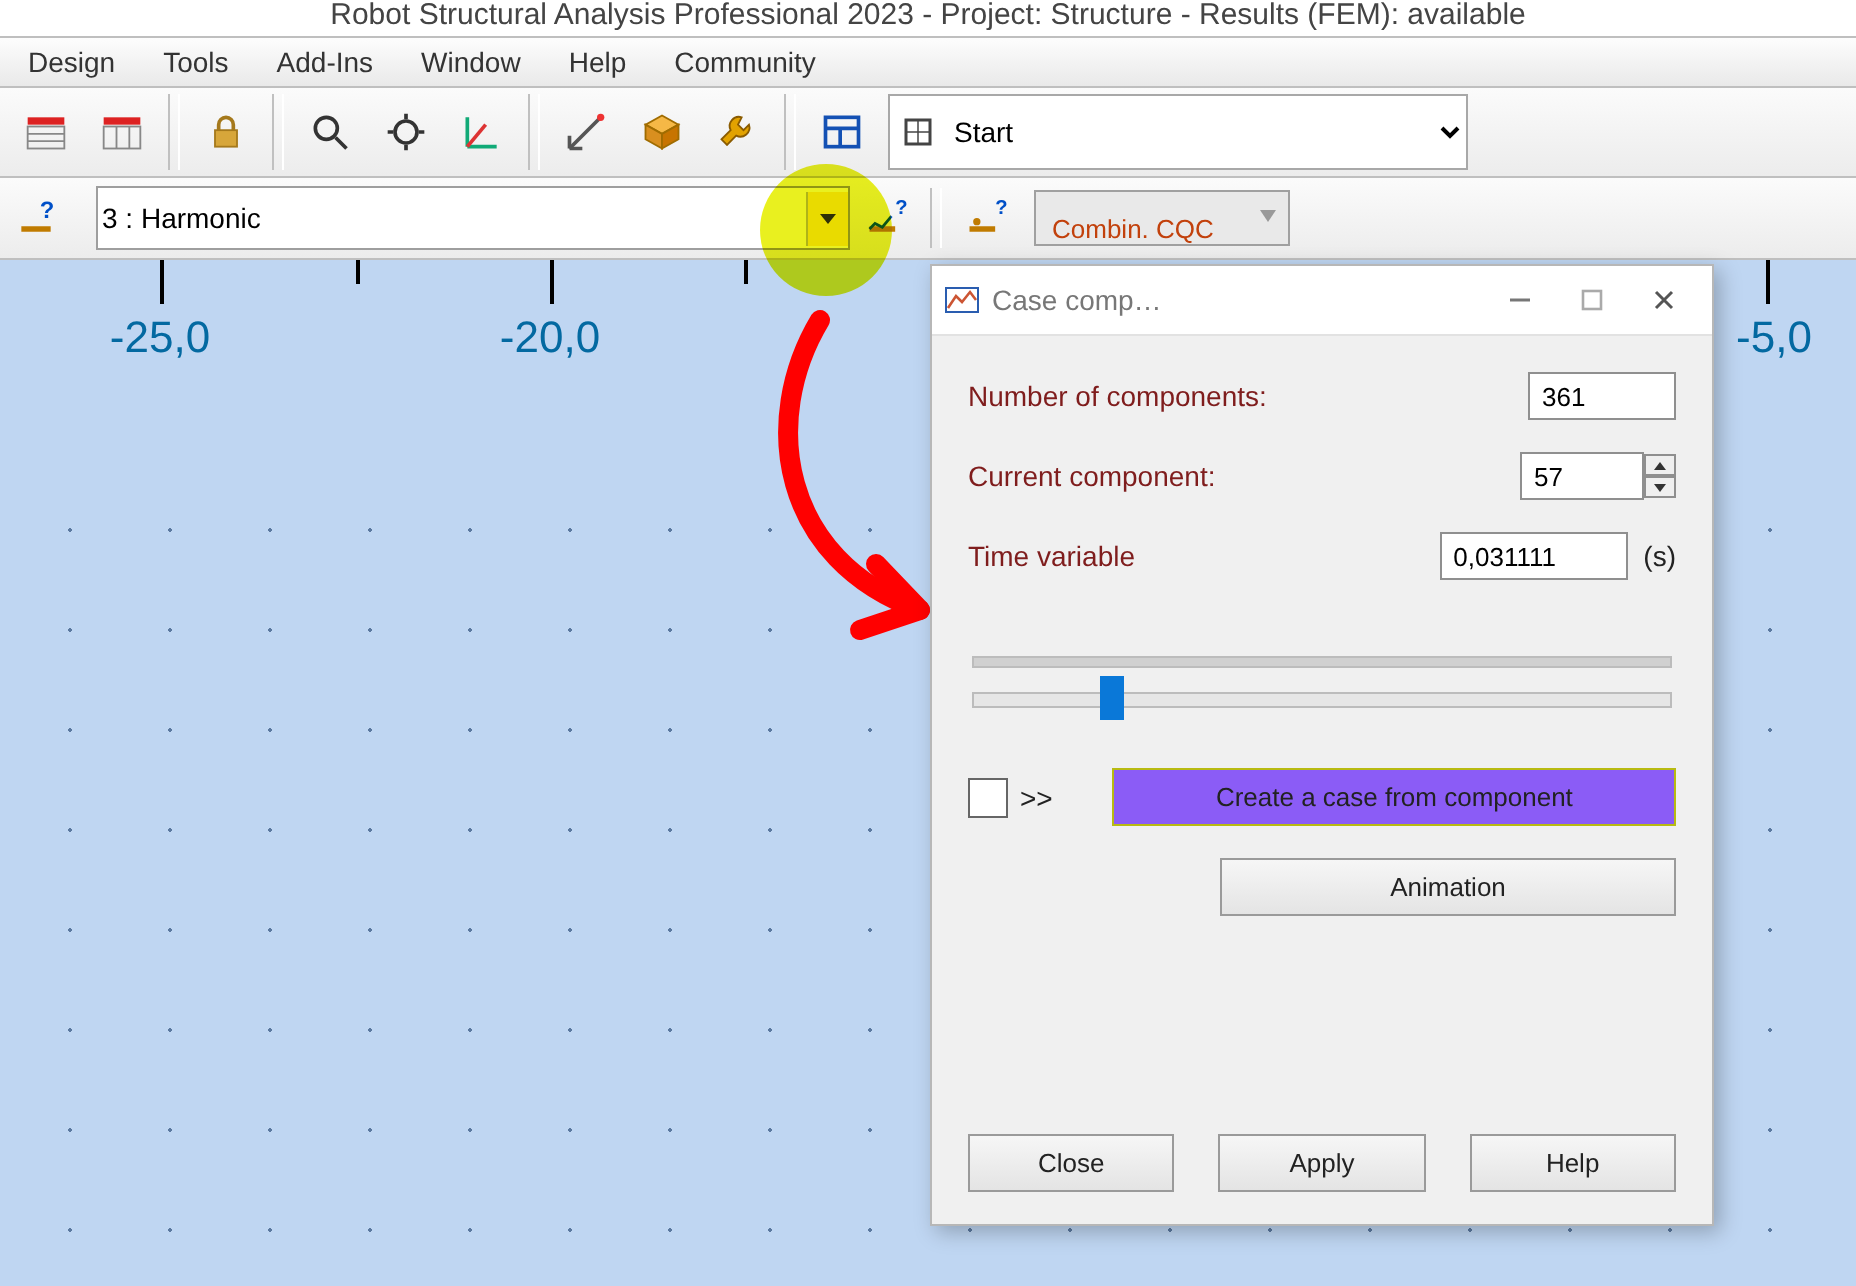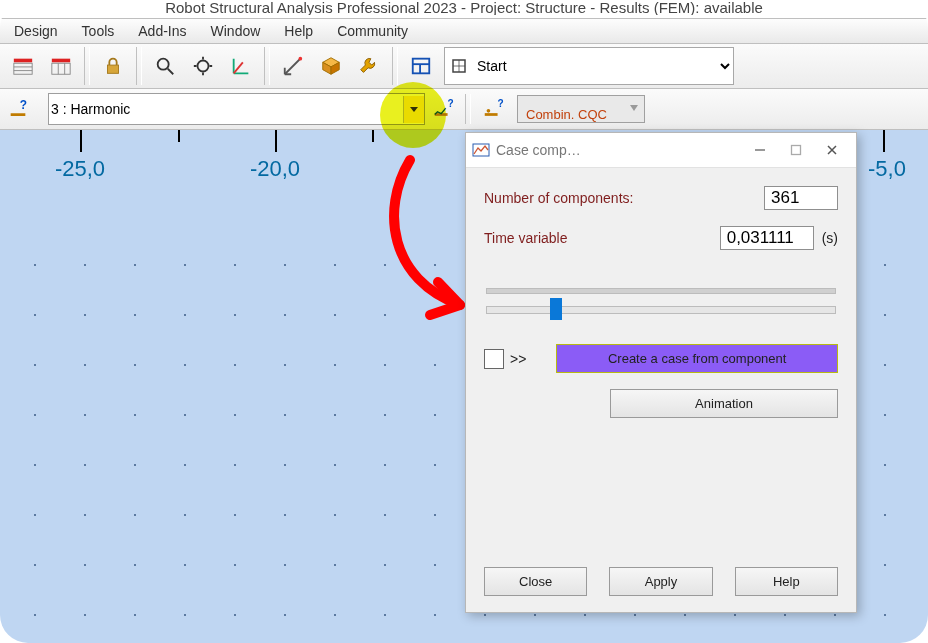--- a/index.html
+++ b/index.html
@@ -1,16 +1,16 @@
 <!DOCTYPE html>
 <html><head>
 <meta charset="utf-8">
 <style>
   html,body{margin:0;padding:0;font-family:"Segoe UI",Tahoma,sans-serif;font-size:13px;color:#222;background:#fff;}
-  .stage{position:relative;width:928px;height:643px;overflow:hidden;background:#fff;border-radius:28px;}
+  .stage{position:relative;width:928px;height:643px;overflow:hidden;background:#fff;}
   .titlebar{position:absolute;left:0;top:0;width:100%;height:15px;line-height:15px;text-align:center;font-size:15px;color:#444;background:#fff;white-space:nowrap;overflow:hidden;}
   .menubar{position:absolute;left:0;top:18px;width:100%;height:24px;background:linear-gradient(#fdfdfd,#e9e9e9);border-top:1px solid #bfbfbf;border-bottom:1px solid #bfbfbf;display:flex;align-items:center;padding-left:2px;}
   .menu-item{padding:0 12px;height:24px;line-height:24px;font-size:14px;color:#333;}
   .toolbar1{position:absolute;left:0;top:44px;width:100%;height:44px;background:linear-gradient(#fbfbfb,#ececec);border-bottom:1px solid #bfbfbf;display:flex;align-items:center;padding-left:4px;}
   .tb-group{display:flex;align-items:center;height:100%;}
   .vsep{width:4px;height:38px;border-left:1px solid #c0c0c0;border-right:1px solid #fff;margin:0 4px;}
   .tb-btn{width:32px;height:32px;margin:0 2px;display:flex;align-items:center;justify-content:center;border:1px solid transparent;border-radius:2px;}
   .tb-btn svg{width:22px;height:22px;}
   .start-group{display:flex;align-items:center;height:36px;border:1px solid #a8a8a8;background:#fff;margin-left:4px;}
   .start-icon{width:28px;height:28px;display:flex;align-items:center;justify-content:center;}
@@ -37,21 +37,21 @@
   .dialog{position:absolute;left:465px;top:132px;width:390px;height:479px;background:#f0f0f0;border:1px solid #b7b7b7;box-shadow:3px 3px 10px rgba(0,0,0,.25);}
   .dlg-title{height:34px;display:flex;align-items:center;padding:0 6px;background:#fff;border-bottom:1px solid #e2e2e2;}
   .dlg-title .ico{width:18px;height:18px;margin-right:6px;}
   .dlg-title .txt{flex:0 0 auto;color:#777;font-size:14px;white-space:nowrap;}
   .dlg-title .spacer{flex:1;}
   .winbtn{width:36px;height:28px;display:flex;align-items:center;justify-content:center;color:#888;}
   .winbtn svg{width:12px;height:12px;}
   .dlg-body{padding:18px 18px 0 18px;}
   .row{display:flex;align-items:center;margin-bottom:16px;}
   .row .lbl{flex:1;font-size:14px;color:#7f1d1d;}
-  .inp{border:1px solid #8f8f8f;background:#fff;height:22px;padding:0 6px;font-size:17px;}
+  .inp{border:1px solid #8f8f8f;background:#fff;height:22px;padding:0 6px;font-size:13px;}
   .inp.num{width:60px;}
   .inp.time{width:80px;}
   .spin{display:flex;flex-direction:column;margin-left:0;}
   .spin button{width:16px;height:11px;border:1px solid #8f8f8f;background:#efefef;padding:0;display:flex;align-items:center;justify-content:center;}
   .spin button svg{width:8px;height:6px;}
   .unit{margin-left:8px;font-size:14px;}
   .slider-area{margin-top:38px;margin-bottom:30px;padding:0 2px;}
   .slider-area .bar{height:4px;background:#d0d0d0;border:1px solid #bcbcbc;margin-bottom:12px;}
   .slider{position:relative;height:6px;background:#e6e6e6;border:1px solid #bcbcbc;}
   .slider .thumb{position:absolute;top:-9px;width:12px;height:22px;background:#0a78d8;left:18%;}
@@ -251,20 +251,36 @@
           </svg>
         </div>
     </div>
 
     <div class="dlg-body">
       <div class="row">
         <span class="lbl">Number of components:</span>
         <input class="inp num" value="361" style="">
       </div>
       <div class="row">
+        <span class="lbl">Current component:</span>
+        <input class="inp num" style="width: 48px;" value="57">
+        <div class="spin">
+          <button>
+              <svg viewBox="0 0 8 6">
+                <path d="M1 5 L4 1 L7 5 Z" fill="#333"></path>
+              </svg>
+            </button>
+          <button>
+              <svg viewBox="0 0 8 6">
+                <path d="M1 1 L4 5 L7 1 Z" fill="#333"></path>
+              </svg>
+            </button>
+        </div>
+      </div>
+      <div class="row">
         <span class="lbl">Time variable</span>
         <input class="inp time" value="0,031111" style="">
         <span class="unit">(s)</span>
       </div>
 
       <div class="slider-area">
         <div class="bar"></div>
         <div class="slider">
           <div class="thumb"></div>
         </div>

